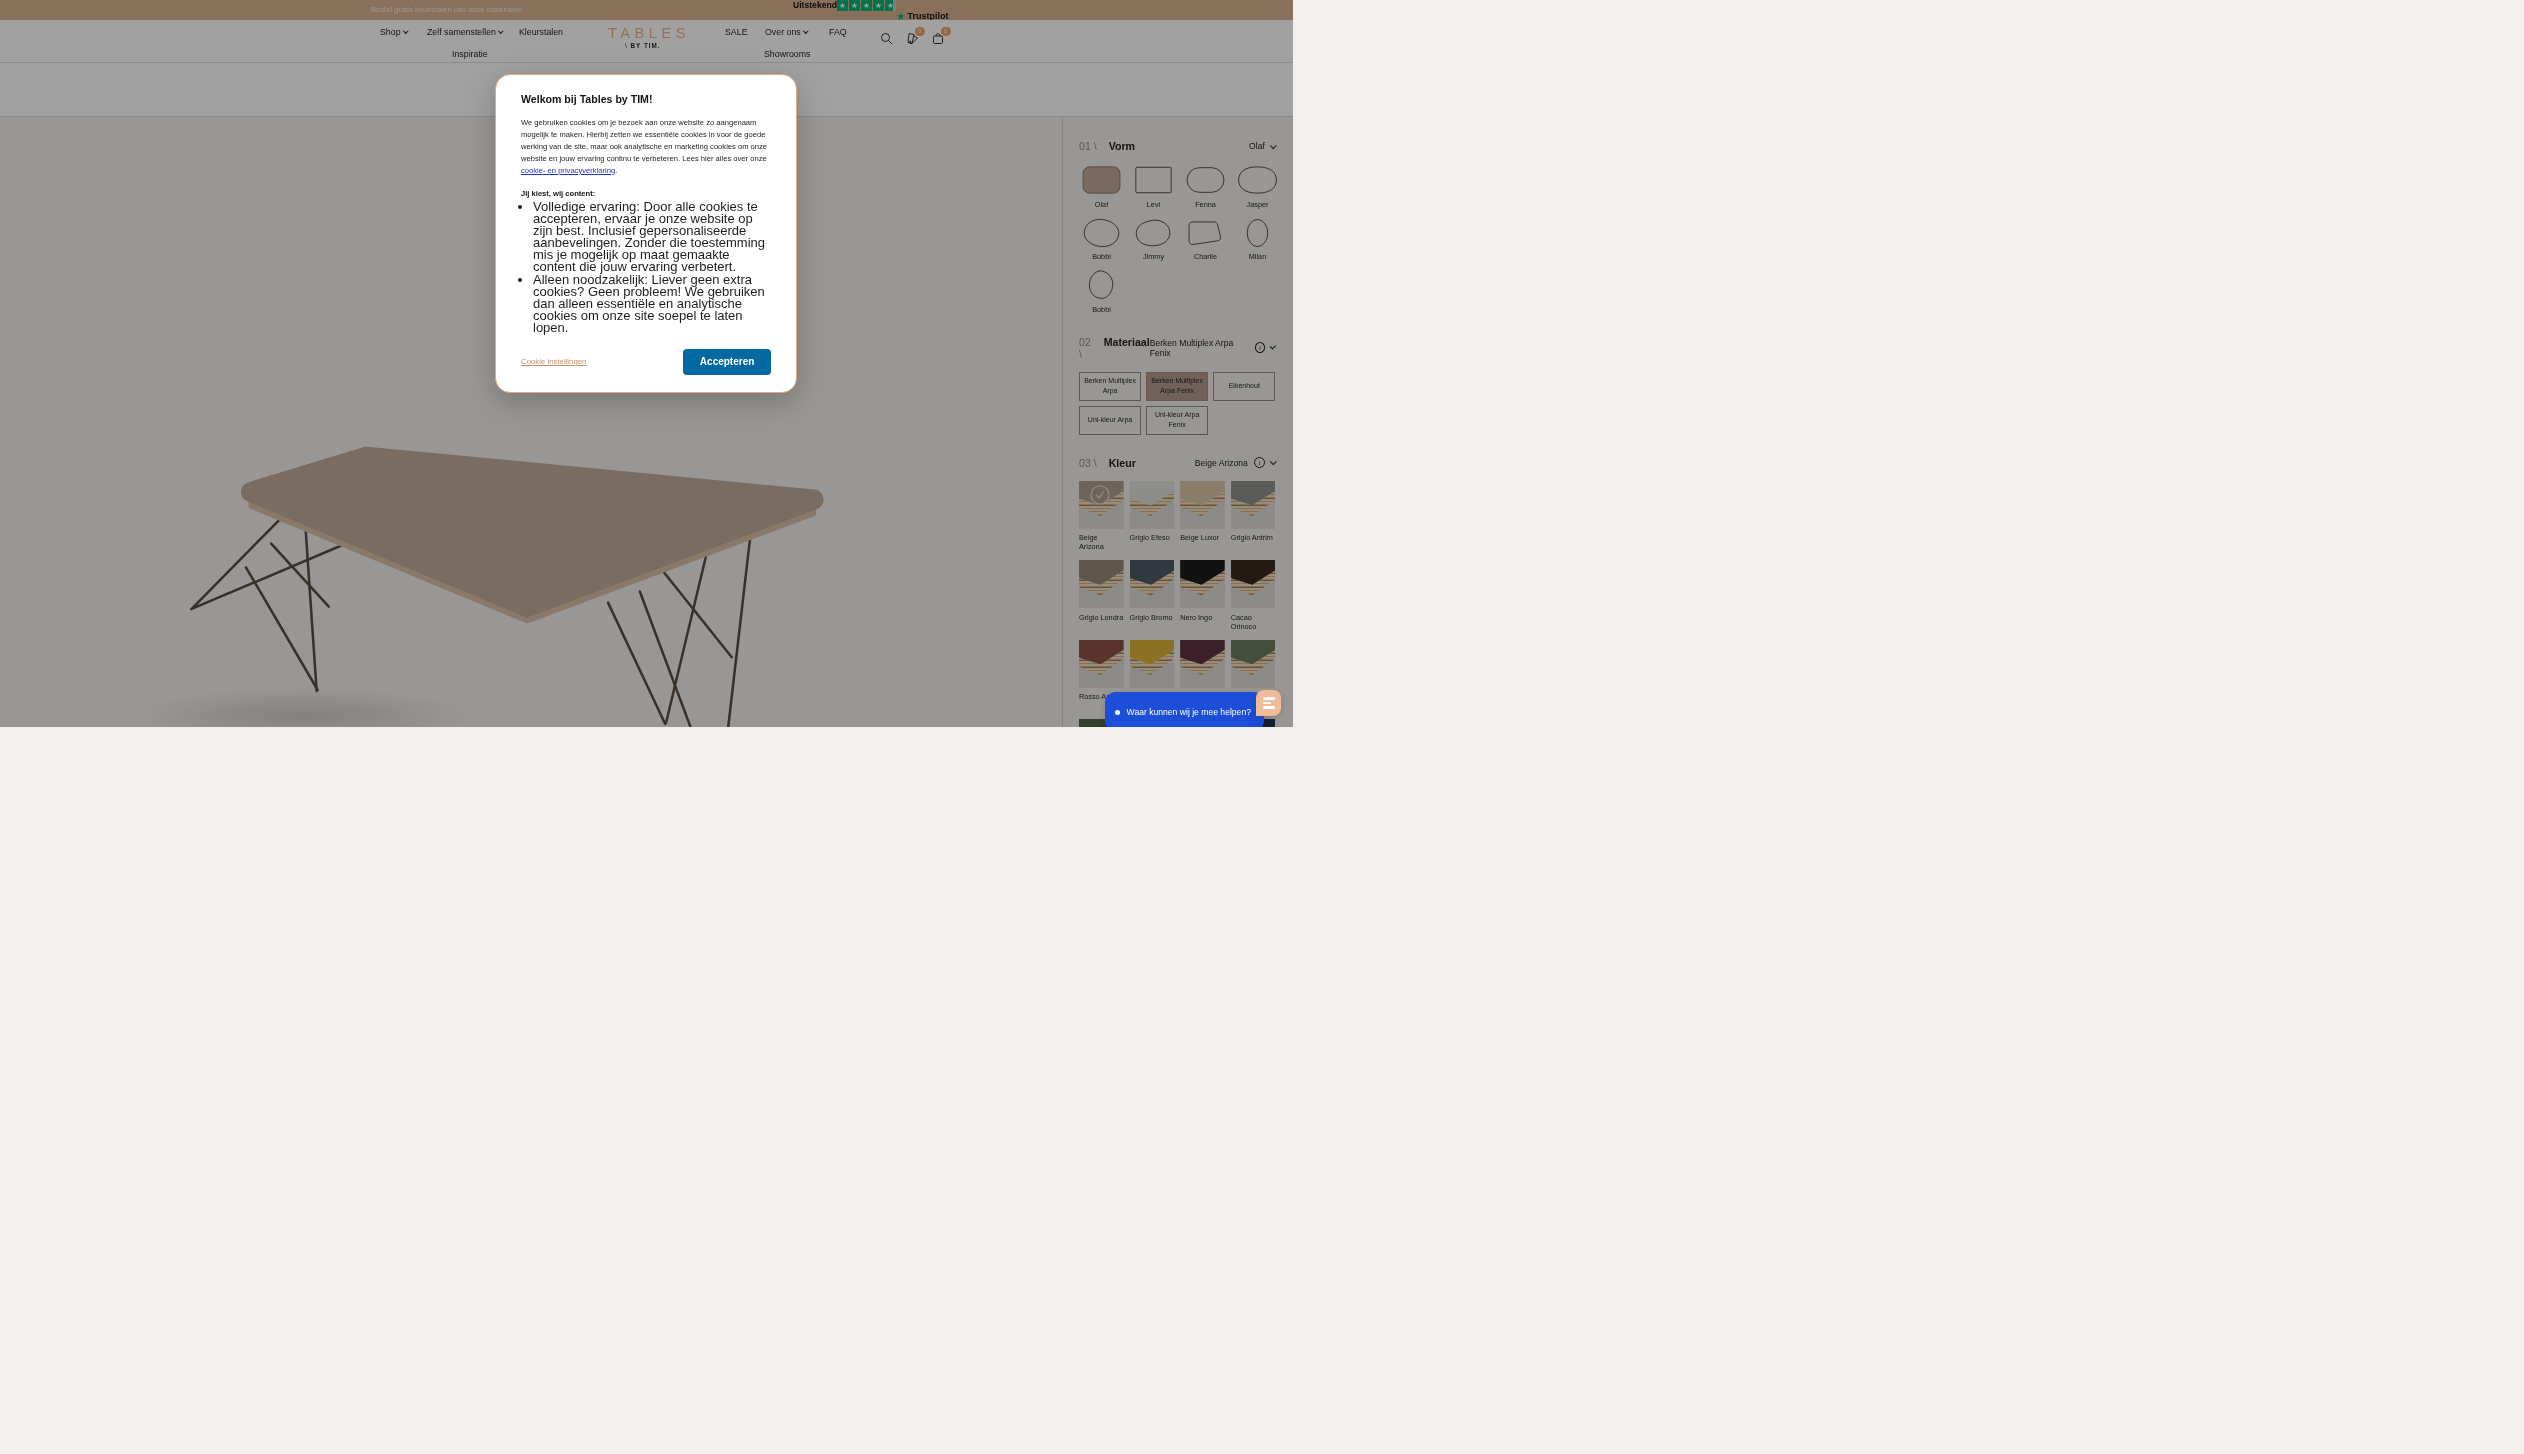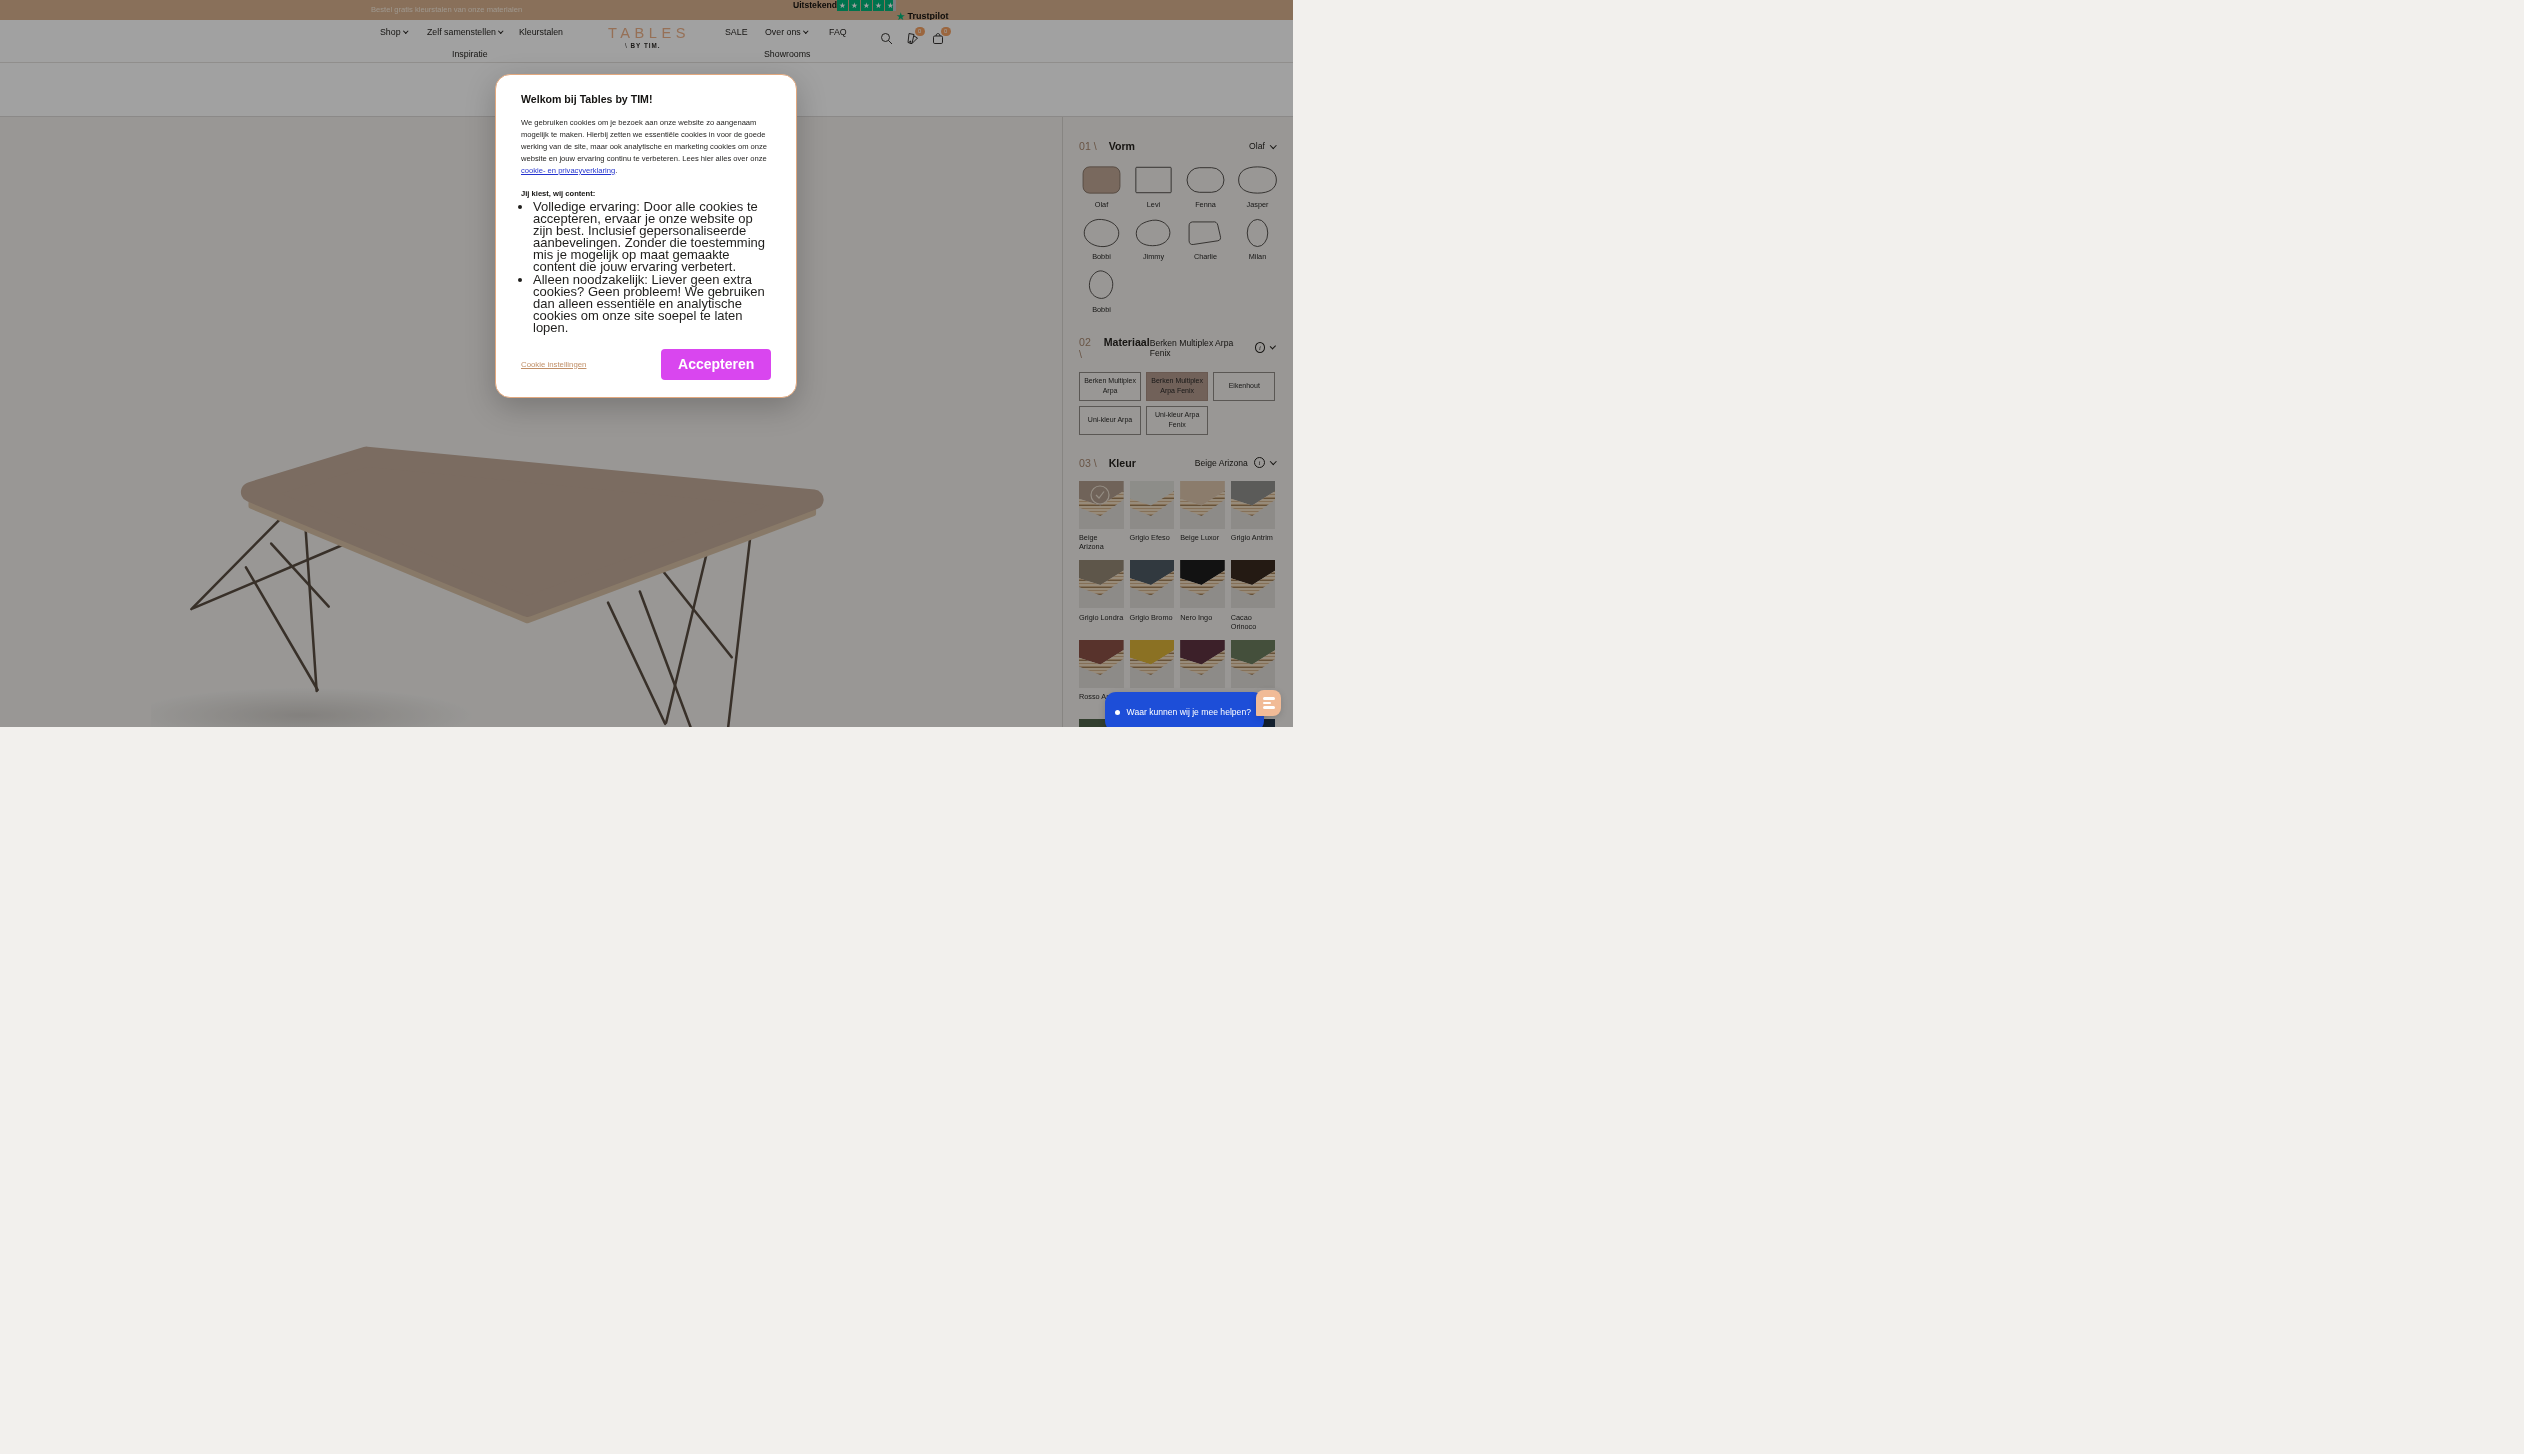--- a/index.html
+++ b/index.html
@@ -79,21 +79,21 @@
   .overlay { position:absolute; inset:0; background:rgba(0,0,0,0.37); z-index:10; }
   .modal { position:absolute; left:495px; top:74px; width:302px; background:#ffffff; border:1.5px solid #e2a87e; border-radius:15px; z-index:20; padding:18px 25px 17px 25px; box-shadow:0 9px 30px rgba(0,0,0,.22); }
   .modal h2 { font-size:10.6px; color:#141311; margin-bottom:12px; font-weight:700; }
   .modal p { font-size:7.6px; line-height:12px; color:#1f1e1c; }
   .modal a.privacy { color:#2433ce; text-decoration:underline; cursor:pointer; }
   .modal .subhead { font-size:7.6px; font-weight:700; color:#141311; margin-top:12px; }
   .modal ul { margin-top:3px; padding-left:12px; }
   .modal li { font-size:13px; line-height:12px; color:#1f1e1c; margin-top:0.5px; }
   .modal-footer { display:flex; align-items:center; justify-content:space-between; margin-top:15px; }
   .cookie-link { font-size:7.8px; color:#c08f67; text-decoration:underline; cursor:pointer; }
-  .accept-btn { background:#d946ef; color:#fff; font-size:14px; font-weight:700; border:none; border-radius:4px; padding:7.6px 16.7px; cursor:pointer; font-family:inherit; }
+  .accept-btn { background:#0369a1; color:#fff; font-size:10px; font-weight:700; border:none; border-radius:4px; padding:7.6px 16.7px; cursor:pointer; font-family:inherit; }
 
   
   .chat-pill { position:absolute; left:1105px; top:692px; height:40px; border-radius:11px; background:#1d4ed8; color:#fff; display:flex; align-items:center; gap:6.6px; padding:0 13px 0 10px; font-size:8.6px; z-index:30; box-shadow:0 2px 7px rgba(0,0,0,.15); cursor:pointer; }
   .chat-dot { width:5px; height:5px; border-radius:50%; background:#fff; }
   .chat-btn { position:absolute; left:1256px; top:690px; width:25px; height:26px; background:#f1bb97; border-radius:8px 8px 8px 1px; z-index:30; display:flex; flex-direction:column; align-items:center; justify-content:center; gap:2px; cursor:pointer; box-shadow:0 2px 7px rgba(0,0,0,.15); }
   .chat-btn .bar { height:2.5px; border-radius:1.5px; background:#fff; }
   .chat-btn .b1 { width:12px; } .chat-btn .b2 { width:8px; margin-right:4px; } .chat-btn .b3 { width:12px; }
 </style>
 </head>
 <body>

